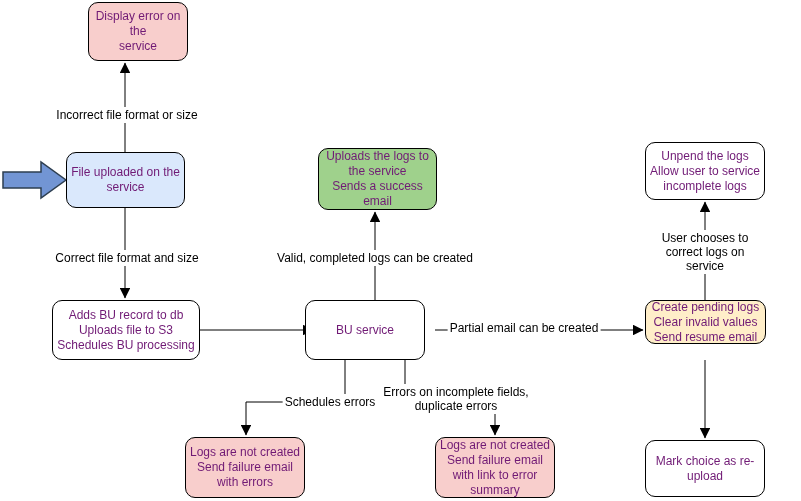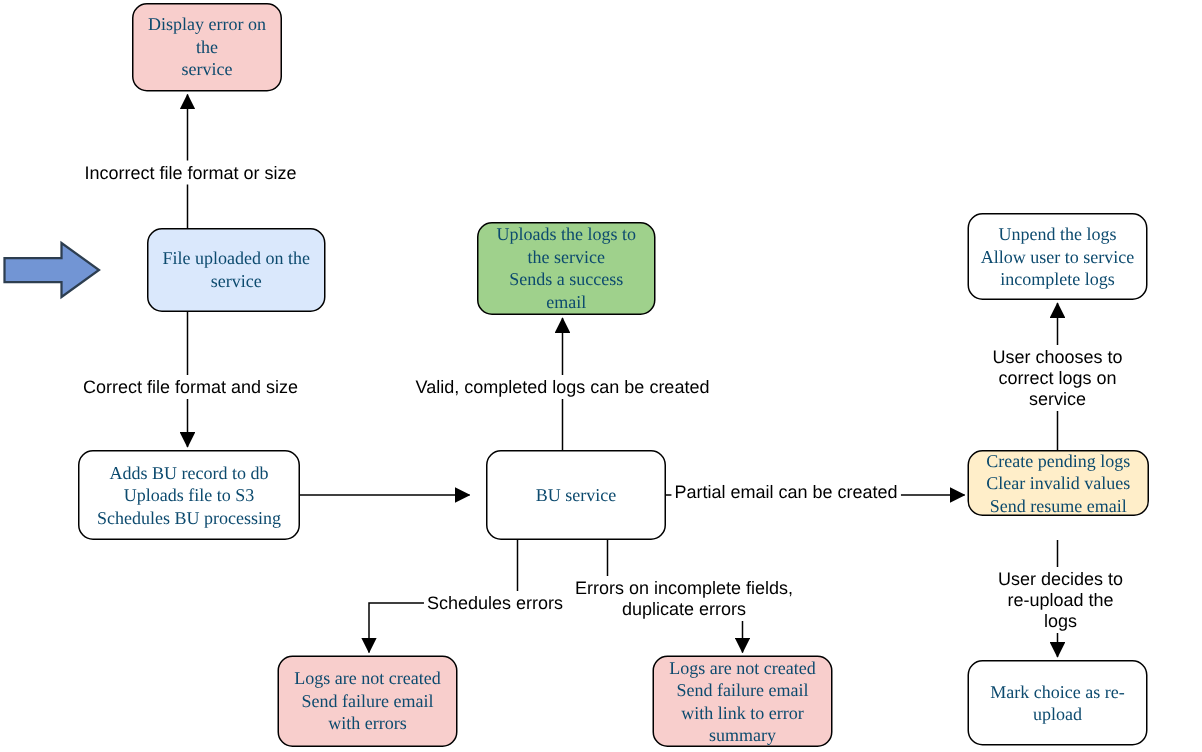--- a/index.html
+++ b/index.html
@@ -3,23 +3,23 @@
 <meta charset="utf-8">
 <style>
   html,body{margin:0;padding:0;background:#ffffff;}
   body{width:801px;height:501px;overflow:hidden;font-family:"Liberation Sans",sans-serif;}
   #canvas{position:relative;width:801px;height:501px;background:#ffffff;}
   #edges{position:absolute;left:0;top:0;z-index:1;}
   .node{
     position:absolute;z-index:2;
     display:flex;align-items:center;justify-content:center;
     text-align:center;white-space:pre-line;
-    font-size:12px;line-height:15px;color:#0c4a6e;
+    font-size:12px;line-height:15px;color:#701a75;
     border:1px solid #000;border-radius:10px;
-    background:#fff;box-sizing:border-box;padding:2px;font-family:Liberation Serif, serif;
+    background:#fff;box-sizing:border-box;padding:2px;
   }
   .edge-label{
     position:absolute;z-index:3;
     transform:translate(-50%,-50%);
     background:#ffffff;padding:1px 2px;
     font-size:12px;line-height:14px;color:#000000;
     text-align:center;white-space:pre-line;
   }
 </style>
 </head>
@@ -43,28 +43,28 @@
     <path d="M405,360 L405,413 L495,413 L495,435" stroke="#000" fill="none" marker-end="url(#arrow)"></path>
     <path d="M705,300 L705,202" stroke="#000" fill="none" marker-end="url(#arrow)"></path>
     <path d="M705,360 L705,438" stroke="#000" fill="none" marker-end="url(#arrow)"></path>
 
     <polygon points="3,172 41,172 41,162 66,180 41,198 41,188 3,188" stroke="#2d3e50" stroke-width="1.5" style="fill: rgb(114, 149, 212);"></polygon>
   </svg>
 
   <div class="node" style="left: 88px; top: 2px; width: 100px; height: 59px; background-color: rgb(248, 206, 204);">Display error on the
 service</div>
 
-  <div class="node" style="left: 66px; top: 152px; width: 119px; height: 56px; background-color: rgb(218, 232, 252); margin-left: 32px;">File uploaded on the
+  <div class="node" style="left: 66px; top: 152px; width: 119px; height: 56px; background-color: rgb(218, 232, 252);">File uploaded on the
 service</div>
 
   <div class="node" style="left: 52px; top: 300px; width: 148px; height: 60px; background-color: rgb(255, 255, 255);">Adds BU record to db
 Uploads file to S3
 Schedules BU processing</div>
 
-  <div class="node" style="left: 324px; top: 300px; width: 120px; height: 60px; background-color: rgb(255, 255, 255);">BU service</div>
+  <div class="node" style="left: 305px; top: 300px; width: 120px; height: 60px; background-color: rgb(255, 255, 255);">BU service</div>
 
   <div class="node" style="left: 318px; top: 148px; width: 119px; height: 62px; background-color: rgb(159, 209, 140);">Uploads the logs to
 the service
 Sends a success
 email</div>
 
   <div class="node" style="left: 645px; top: 142px; width: 120px; height: 58px; background-color: rgb(255, 255, 255);">Unpend the logs
 Allow user to service
 incomplete logs</div>
 
@@ -92,15 +92,14 @@
 
   <div class="edge-label" style="left:524px;top:328px">Partial email can be created</div>
 
   <div class="edge-label" style="left:330px;top:402px">Schedules errors</div>
 
   <div class="edge-label" style="left:456px;top:399px">Errors on incomplete fields,
 duplicate errors</div>
 
   <div class="edge-label" style="left:705px;top:252px">User chooses to correct logs on service</div>
 
-  <div class="edge-label" style="left:707px;top:400px">User decides to re-upload the logs</div>
 
 </div>
 
 </body></html>

